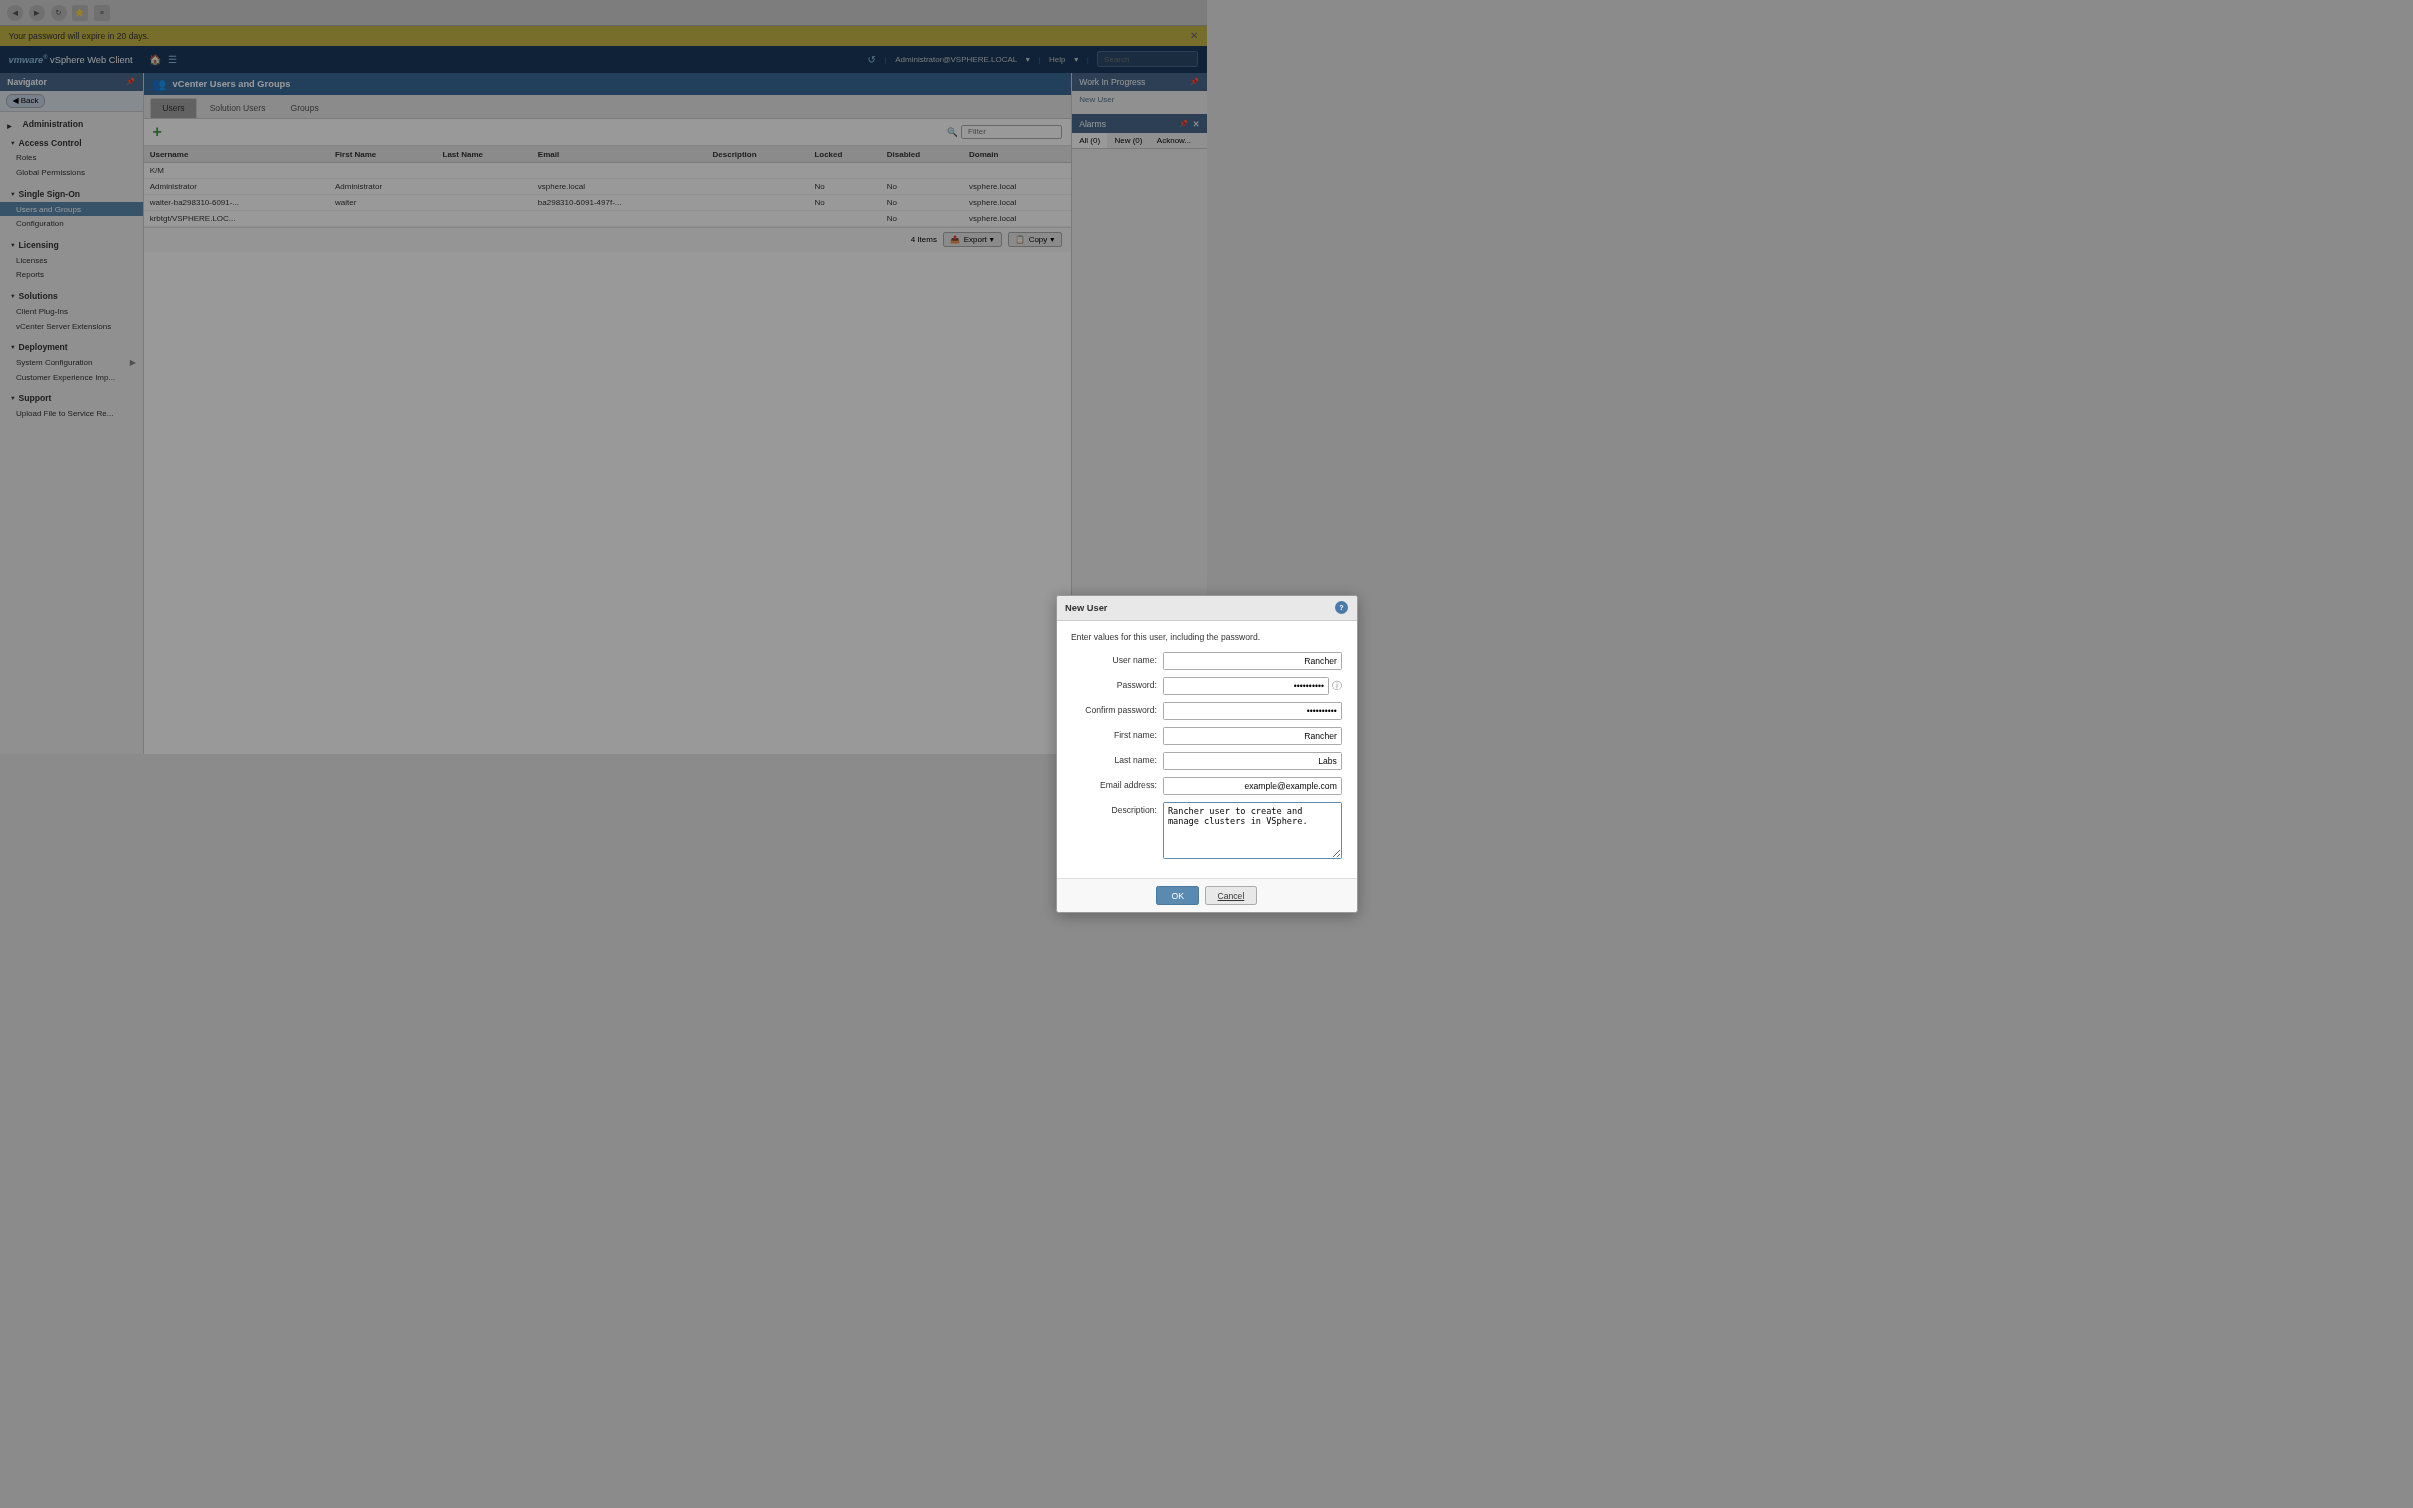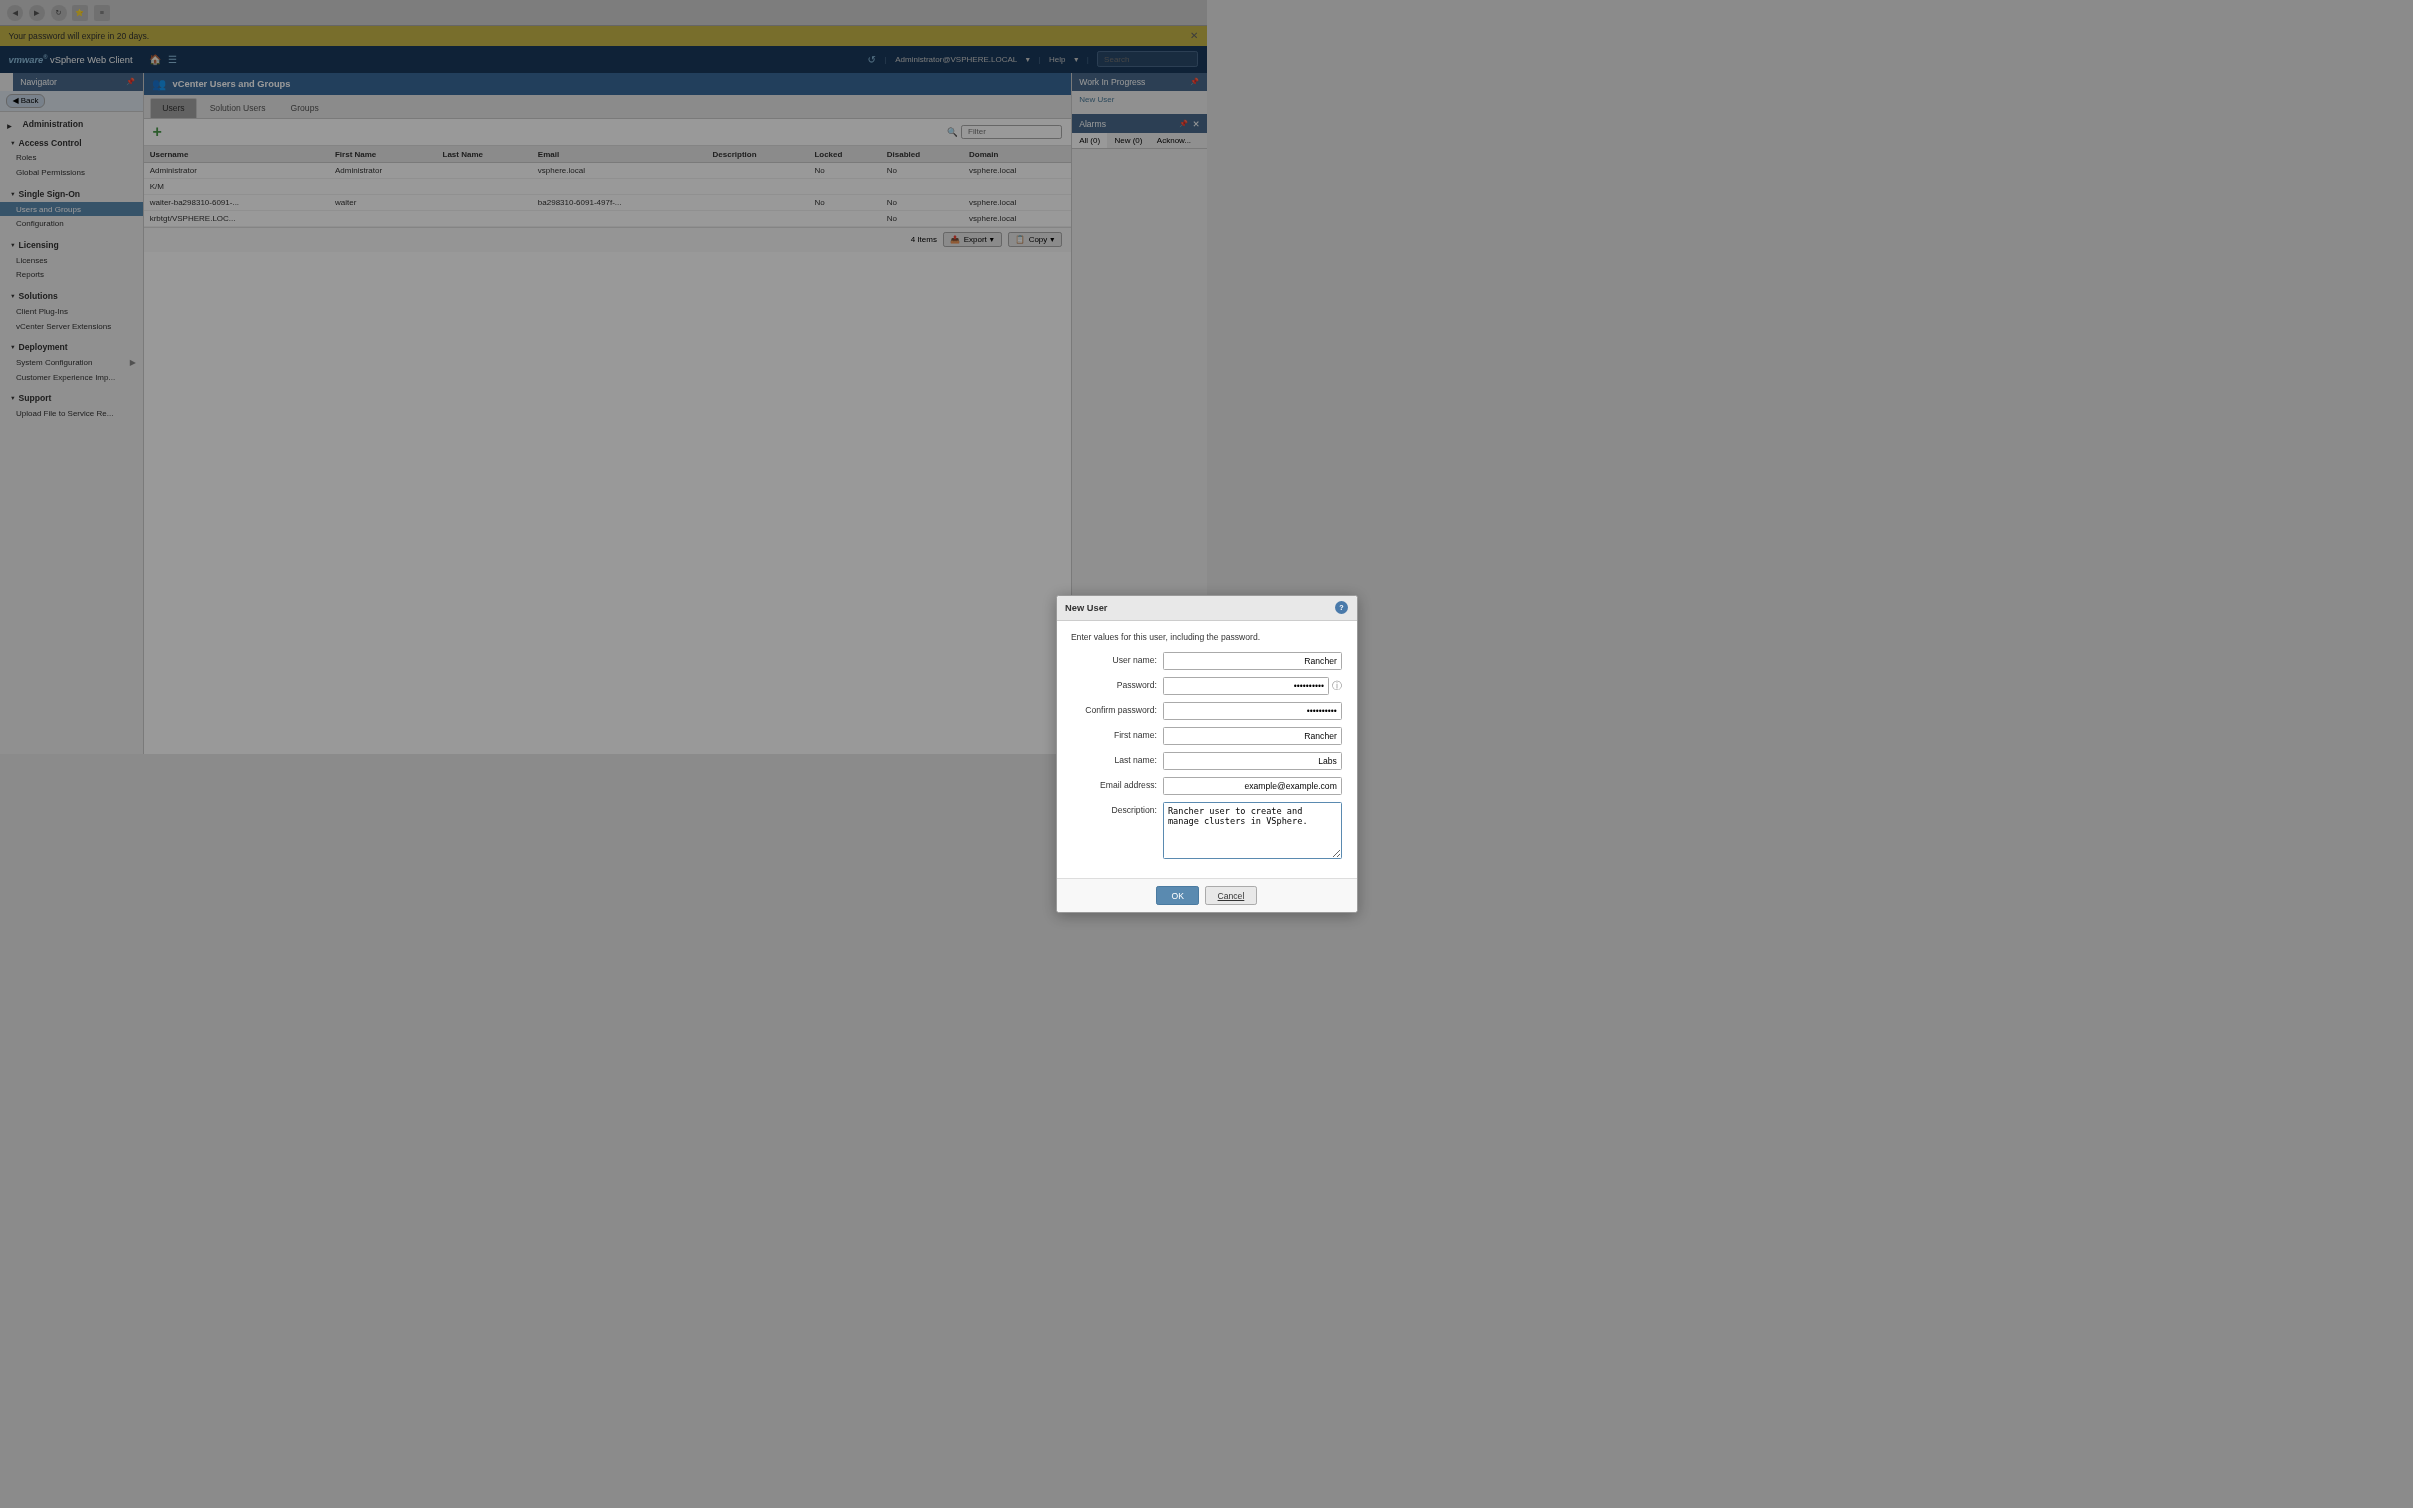--- a/index.html
+++ b/index.html
@@ -23,21 +23,21 @@
     .header-icon { color: #90c0e0; font-size: 10px; cursor: pointer; }
     .header-right { margin-left: auto; display: flex; align-items: center; gap: 8.6px; color: #ccc; font-size: 8px; }
     .header-search { background: #2a4a6c; border: 0.7px solid #4a6a8c; border-radius: 2.2px; height: 16px; padding: 0 5.7px; color: white; font-size: 8px; width: 101px; }
     .header-refresh { color: #90c0e0; font-size: 10px; cursor: pointer; }
 
     
     .main-layout { display: flex; height: calc(754px - 26px - 20px - 27px); }
 
     
     .navigator { width: 144px; background: #f0f0f0; border-right: 0.7px solid #ccc; display: flex; flex-direction: column; flex-shrink: 0; }
-    .navigator-header { background: #4a6a8c; color: white; padding: 4.3px 7.2px; font-size: 8.6px; font-weight: normal; display: flex; justify-content: space-between; align-items: center; margin-left: 13px; }
+    .navigator-header { background: #4a6a8c; color: white; padding: 4.3px 7.2px; font-size: 8.6px; font-weight: bold; display: flex; justify-content: space-between; align-items: center; }
     .navigator-back { display: flex; align-items: center; gap: 2.9px; padding: 2.9px 5.7px; background: #e0e8f0; border-bottom: 0.7px solid #ccc; }
     .back-btn { background: #c8d8e8; border: 0.7px solid #aaa; border-radius: 6px; padding: 1.4px 5.7px; font-size: 8px; cursor: pointer; }
     .nav-section { padding: 4.3px 0; }
     .nav-section-header { padding: 2.9px 7.2px; font-weight: bold; font-size: 8.6px; color: #333; cursor: pointer; display: flex; align-items: flex-end; gap: 11px; }
     .nav-item { padding: 2.9px 7.2px 2.9px 16px; font-size: 8px; color: #333; cursor: pointer; }
     .nav-item.active { background: #5a8ab0; color: white; }
     .nav-subsection { padding: 2.9px 0; }
     .nav-subsection-header { padding: 2.9px 7.2px 2.9px 10px; font-size: 8.6px; color: #333; font-weight: bold; cursor: pointer; display: flex; align-items: center; gap: 2.9px; }
     .triangle { font-size: 5.7px; }
 
@@ -287,38 +287,38 @@
             <th>Last Name</th>
             <th>Email</th>
             <th>Description</th>
             <th>Locked</th>
             <th>Disabled</th>
             <th>Domain</th>
           </tr>
         </thead>
         <tbody id="users-tbody">
         <tr>
+      <td>K/M</td>
+      <td></td>
+      <td></td>
+      <td></td>
+      <td></td>
+      <td></td>
+      <td></td>
+      <td></td>
+    </tr>
+            <tr>
       <td>Administrator</td>
       <td>Administrator</td>
       <td></td>
       <td>vsphere.local</td>
       <td></td>
       <td>No</td>
       <td>No</td>
       <td>vsphere.local</td>
-    </tr>
-            <tr>
-      <td>K/M</td>
-      <td></td>
-      <td></td>
-      <td></td>
-      <td></td>
-      <td></td>
-      <td></td>
-      <td></td>
     </tr>
             <tr>
       <td>waiter-ba298310-6091-...</td>
       <td>waiter</td>
       <td></td>
       <td>ba298310-6091-497f-...</td>
       <td></td>
       <td>No</td>
       <td>No</td>
       <td>vsphere.local</td>

